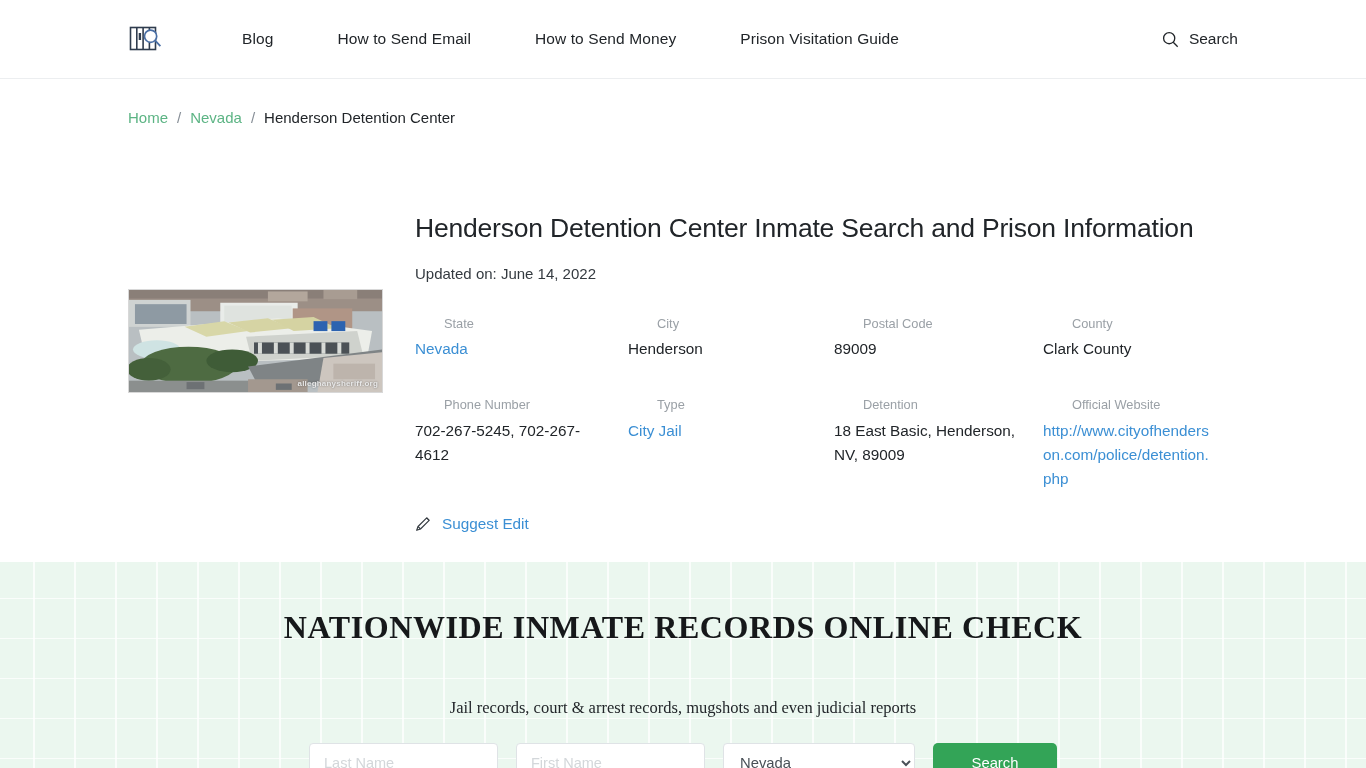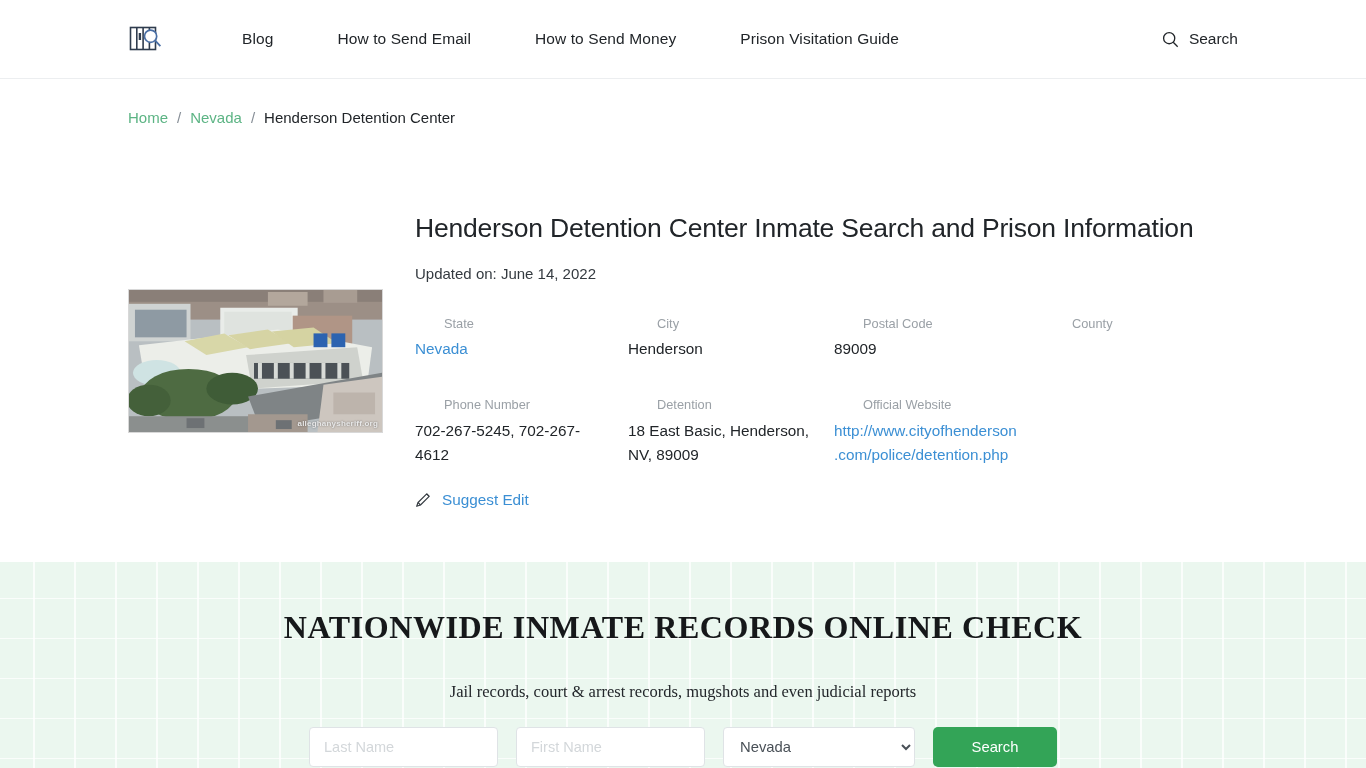--- a/index.html
+++ b/index.html
@@ -88,21 +88,21 @@
   .info-section {
     padding: 0 128px;
     position: relative;
     height: 436px;
   }
   .facility-photo {
     position: absolute;
     left: 128px;
     top: 163px;
     width: 255px;
-    height: 144px;
+    height: 104px;
     border: 1px solid #d8d8d8;
     overflow: hidden;
     background: #cfd4d8;
   }
   .facility-photo svg { display: block; width: 100%; height: 100%; }
   .photo-watermark {
     position: absolute;
     right: 4px;
     bottom: 4px;
     font-size: 8px;
@@ -180,21 +180,21 @@
     background-position: -8px -4px;
     text-align: center;
     padding-top: 47px;
   }
   .promo-title {
     font-family: "Liberation Serif", "DejaVu Serif", serif;
     font-size: 32px;
     font-weight: bold;
     letter-spacing: 0.6px;
     color: #16181a;
-    margin: 0 0 36px 0;
+    margin: 0 0 52px 0;
   }
   .promo-sub {
     font-family: "Liberation Serif", "DejaVu Serif", serif;
     font-size: 16.5px;
     color: #23272b;
     margin: 0 0 25px 0;
   }
   .promo-form {
     display: flex;
     justify-content: center;
@@ -339,27 +339,34 @@
         <div class="fact-value">Henderson</div>
       </div>
 
       <div>
         <div class="fact-label">Postal Code</div>
         <div class="fact-value">89009</div>
       </div>
 
       <div>
         <div class="fact-label">County</div>
+        <div class="fact-value">Clark County</div>
       </div>
 
       <div>
         <div class="fact-label">Phone Number</div>
         <div class="fact-value">702-267-5245, 702-267-4612</div>
       </div>
 
+      <div>
+        <div class="fact-label">Type</div>
+        <div class="fact-value">
+          <a class="link-blue" href="#">City Jail</a>
+        </div>
+      </div>
 
       <div>
         <div class="fact-label">Detention</div>
         <div class="fact-value">18 East Basic, Henderson, NV, 89009</div>
       </div>
 
       <div>
         <div class="fact-label">Official Website</div>
         <div class="fact-value">
           <a class="link-blue" href="#">http://www.cityofhenderson.com/police/detention.php</a>

